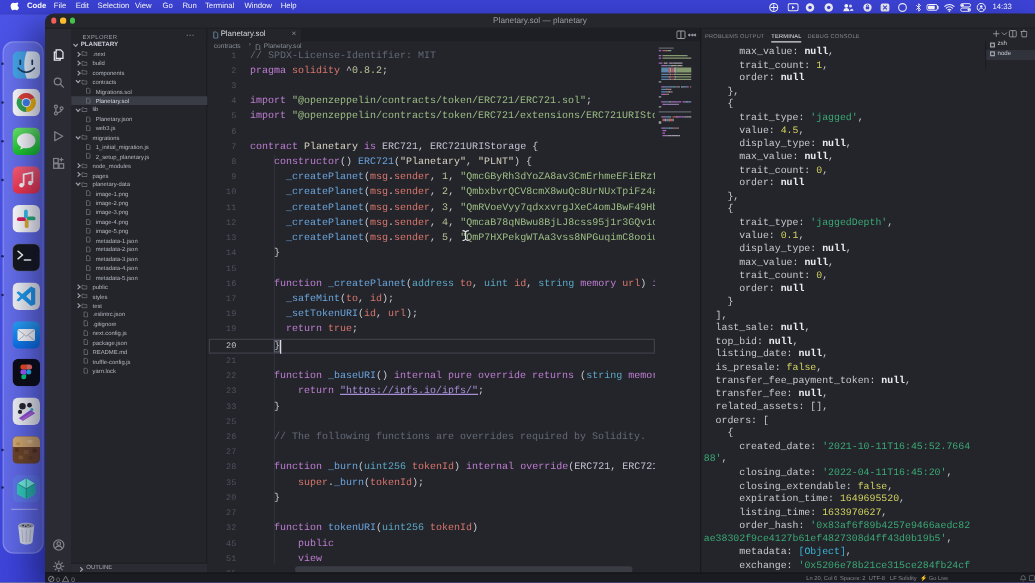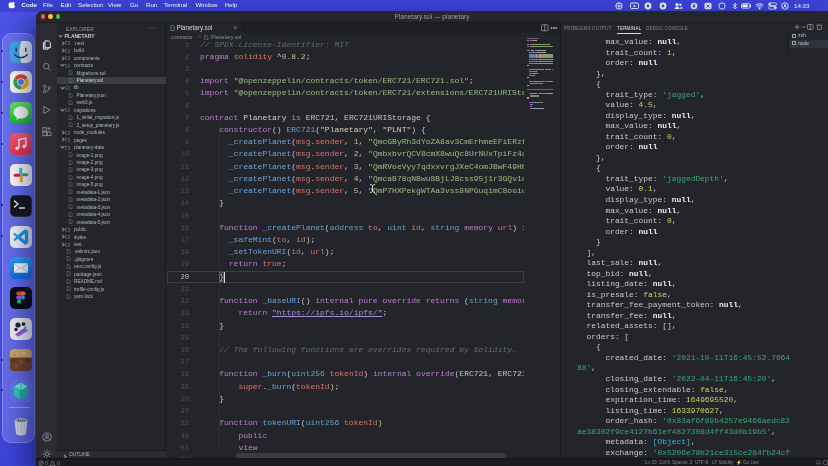--- a/index.html
+++ b/index.html
@@ -33,40 +33,40 @@
 #tabbar{position:absolute;left:0;top:0;width:394px;height:10px;background:#1e1f25}
 #tab1{position:absolute;left:0;top:0;width:76px;height:10px;background:#24252b;border-right:1px solid #1b1c21}
 #tab1 .tn{position:absolute;left:10.5px;top:1.8px;font-size:6.3px;color:#d2d5da}
 #tab1 .tx{position:absolute;right:4px;top:1.5px;font-size:6.5px;color:#8b8e96}
 #bcrumb{position:absolute;left:0;top:10px;width:394px;height:9px;font-size:5.3px;color:#8b8f97}
 #gutter{position:absolute;left:0;top:16px;width:23px;text-align:right;font-size:6.8px;color:#4e525e;font-family:"Liberation Mono",monospace}
 .gl{height:12.23px;line-height:12.23px}
 .gl.cur{color:#c2c5cc}
 #code{position:absolute;left:34px;top:16px;width:324px;height:414px;font:8px/12.23px "Liberation Mono",monospace;color:#c7cad1;white-space:pre;overflow:hidden}
 .cl{height:12.23px}
-.c{color:#636a76;font-style:italic}
+.c{color:#636a76;}
 .k{color:#bd7cd1}
 .r{color:#d8756c}
 .fn{color:#69a4dc}
 .s{color:#9cbd84}
 .s2{color:#d6d2c0}
 .ty{color:#5aa7c4}
 .ty2{color:#c4c2d2}
 .num{color:#bac294}
 .link{color:#a78fd8;text-decoration:underline}
 #curline{position:absolute;left:0.5px;top:248.4px;width:357px;height:12.2px;border:0.8px solid #3c3e48}
 #brkbox{position:absolute;left:52.5px;top:249.5px;width:5.6px;height:10px;border:0.8px solid #5a5e6a}
 #cursor{position:absolute;left:58px;top:249px;width:1.2px;height:11px;background:#d8dade}
 #minimap{position:absolute;left:361px;top:15.5px;width:26px;height:120px}
 #ibeam{position:absolute;left:203px;top:161px;width:7px;height:9px}
 #hscroll{position:absolute;left:70px;top:430.5px;width:270px;height:5px;background:#40424b;border-radius:2.5px;opacity:0.8}
 #panel{position:absolute;left:524px;top:11.5px;width:268px;height:435.5px;background:#24252b;border-left:1px solid #17181c}
 .ptab{position:absolute;top:3.8px;font-size:4.5px;letter-spacing:0.2px;color:#82868f}
 .ptab.pact{color:#e3e5e9;border-bottom:0.8px solid #d8dade;padding-bottom:1.8px}
-#termtext{position:absolute;left:16px;top:14.5px;width:230px;font:7.9px/10.54px "Liberation Mono",monospace;white-space:pre}
+#termtext{position:absolute;left:2px;top:14.5px;width:230px;font:7.9px/10.54px "Liberation Mono",monospace;white-space:pre}
 .trow{height:10.54px}
 .td{color:#c6c9ce}
 .tnl{color:#ececf0;font-weight:bold}
 .tnum{color:#d2d25e}
 .tstr{color:#3aa874}
 .tobj{color:#38b5d8}
 #tlist{position:absolute;right:0;top:10px;width:40px;height:22px;border-left:1px solid #1b1c21}
 .tlr{position:absolute;left:0px;width:40px;height:7.5px;font-size:4.9px;color:#c2c5cc}
 .tlr .ti{position:absolute;left:3px;top:1.2px;width:4px;height:4px;border:0.8px solid #9aa0a8}
 #statusbar{position:absolute;left:0;top:447px;width:792px;height:8px;background:#1b1c22;border-top:1px solid #131418;font-size:4.6px;color:#84878e}

